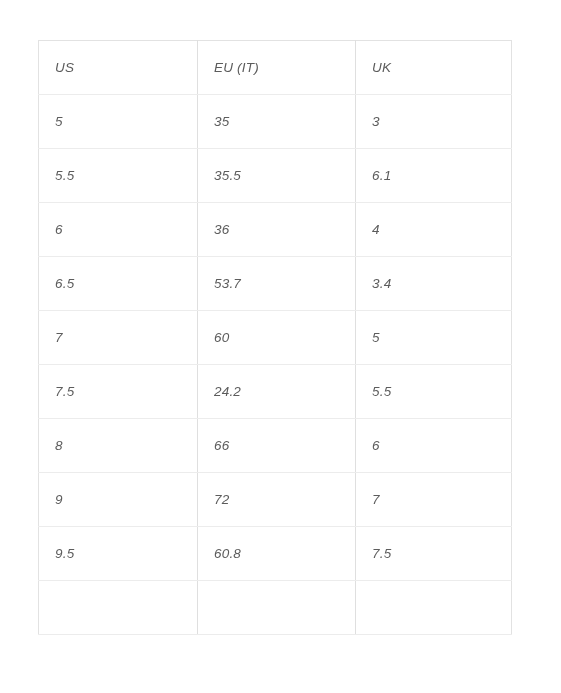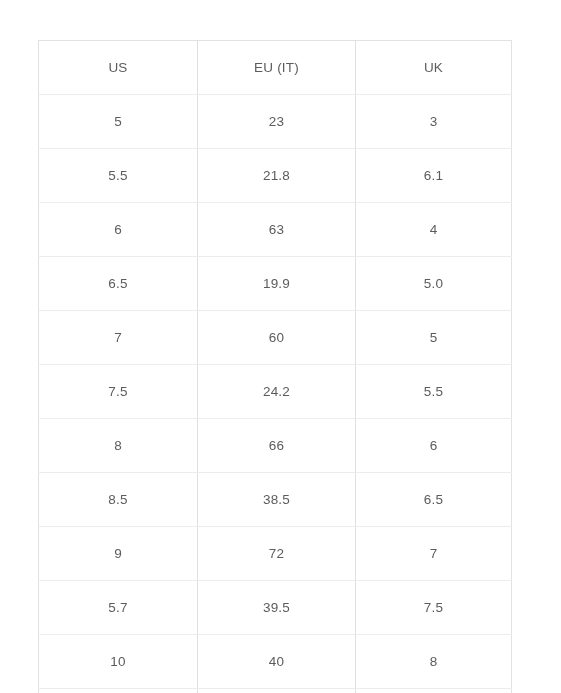--- a/index.html
+++ b/index.html
@@ -40,30 +40,31 @@
 
   table.size-table col.col-us  { width: 159px; }
   table.size-table col.col-eu  { width: 158px; }
   table.size-table col.col-uk  { width: 156px; }
 
   table.size-table th,
   table.size-table td {
     height: 54px;
     box-sizing: border-box;
     padding: 0 16px;
-    text-align: center;
+    text-align: left;
     vertical-align: middle;
     font-size: 13.5px;
     font-weight: 400;
     letter-spacing: 0.2px;
     color: #5c5c5c;
     border-right: 1px solid #dfdfdf;
     border-bottom: 1px solid #ececec;
     white-space: nowrap;
     overflow: hidden;
+    font-style: italic;
   }
 
   table.size-table thead th {
     border-bottom: 1px solid #ececec;
     color: #5c5c5c;
     font-weight: 400;
   }
 
   
   table.size-table {
@@ -93,72 +94,62 @@
       <thead>
         <tr>
           <th>US</th>
           <th>EU (IT)</th>
           <th>UK</th>
         </tr>
       </thead>
       <tbody>
         <tr>
           <td>5</td>
-          <td>23</td>
+          <td>35</td>
           <td>3</td>
         </tr>
         <tr>
           <td>5.5</td>
-          <td>21.8</td>
+          <td>35.5</td>
           <td>6.1</td>
         </tr>
         <tr>
           <td>6</td>
-          <td>63</td>
+          <td>36</td>
           <td>4</td>
         </tr>
         <tr>
           <td>6.5</td>
-          <td>19.9</td>
-          <td>5.0</td>
+          <td>53.7</td>
+          <td>3.4</td>
         </tr>
         <tr>
           <td>7</td>
           <td>60</td>
           <td>5</td>
         </tr>
         <tr>
           <td>7.5</td>
           <td>24.2</td>
           <td>5.5</td>
         </tr>
         <tr>
           <td>8</td>
           <td>66</td>
           <td>6</td>
         </tr>
         <tr>
-          <td>8.5</td>
-          <td>38.5</td>
-          <td>6.5</td>
-        </tr>
-        <tr>
           <td>9</td>
           <td>72</td>
           <td>7</td>
         </tr>
         <tr>
-          <td>5.7</td>
-          <td>39.5</td>
+          <td>9.5</td>
+          <td>60.8</td>
           <td>7.5</td>
-        </tr>
-        <tr>
-          <td>10</td>
-          <td>40</td>
-          <td>8</td>
         </tr>
         <tr class="partial-row">
           <td></td>
           <td></td>
           <td></td>
         </tr>
       </tbody>
     </table>
   </div>
 </div>

